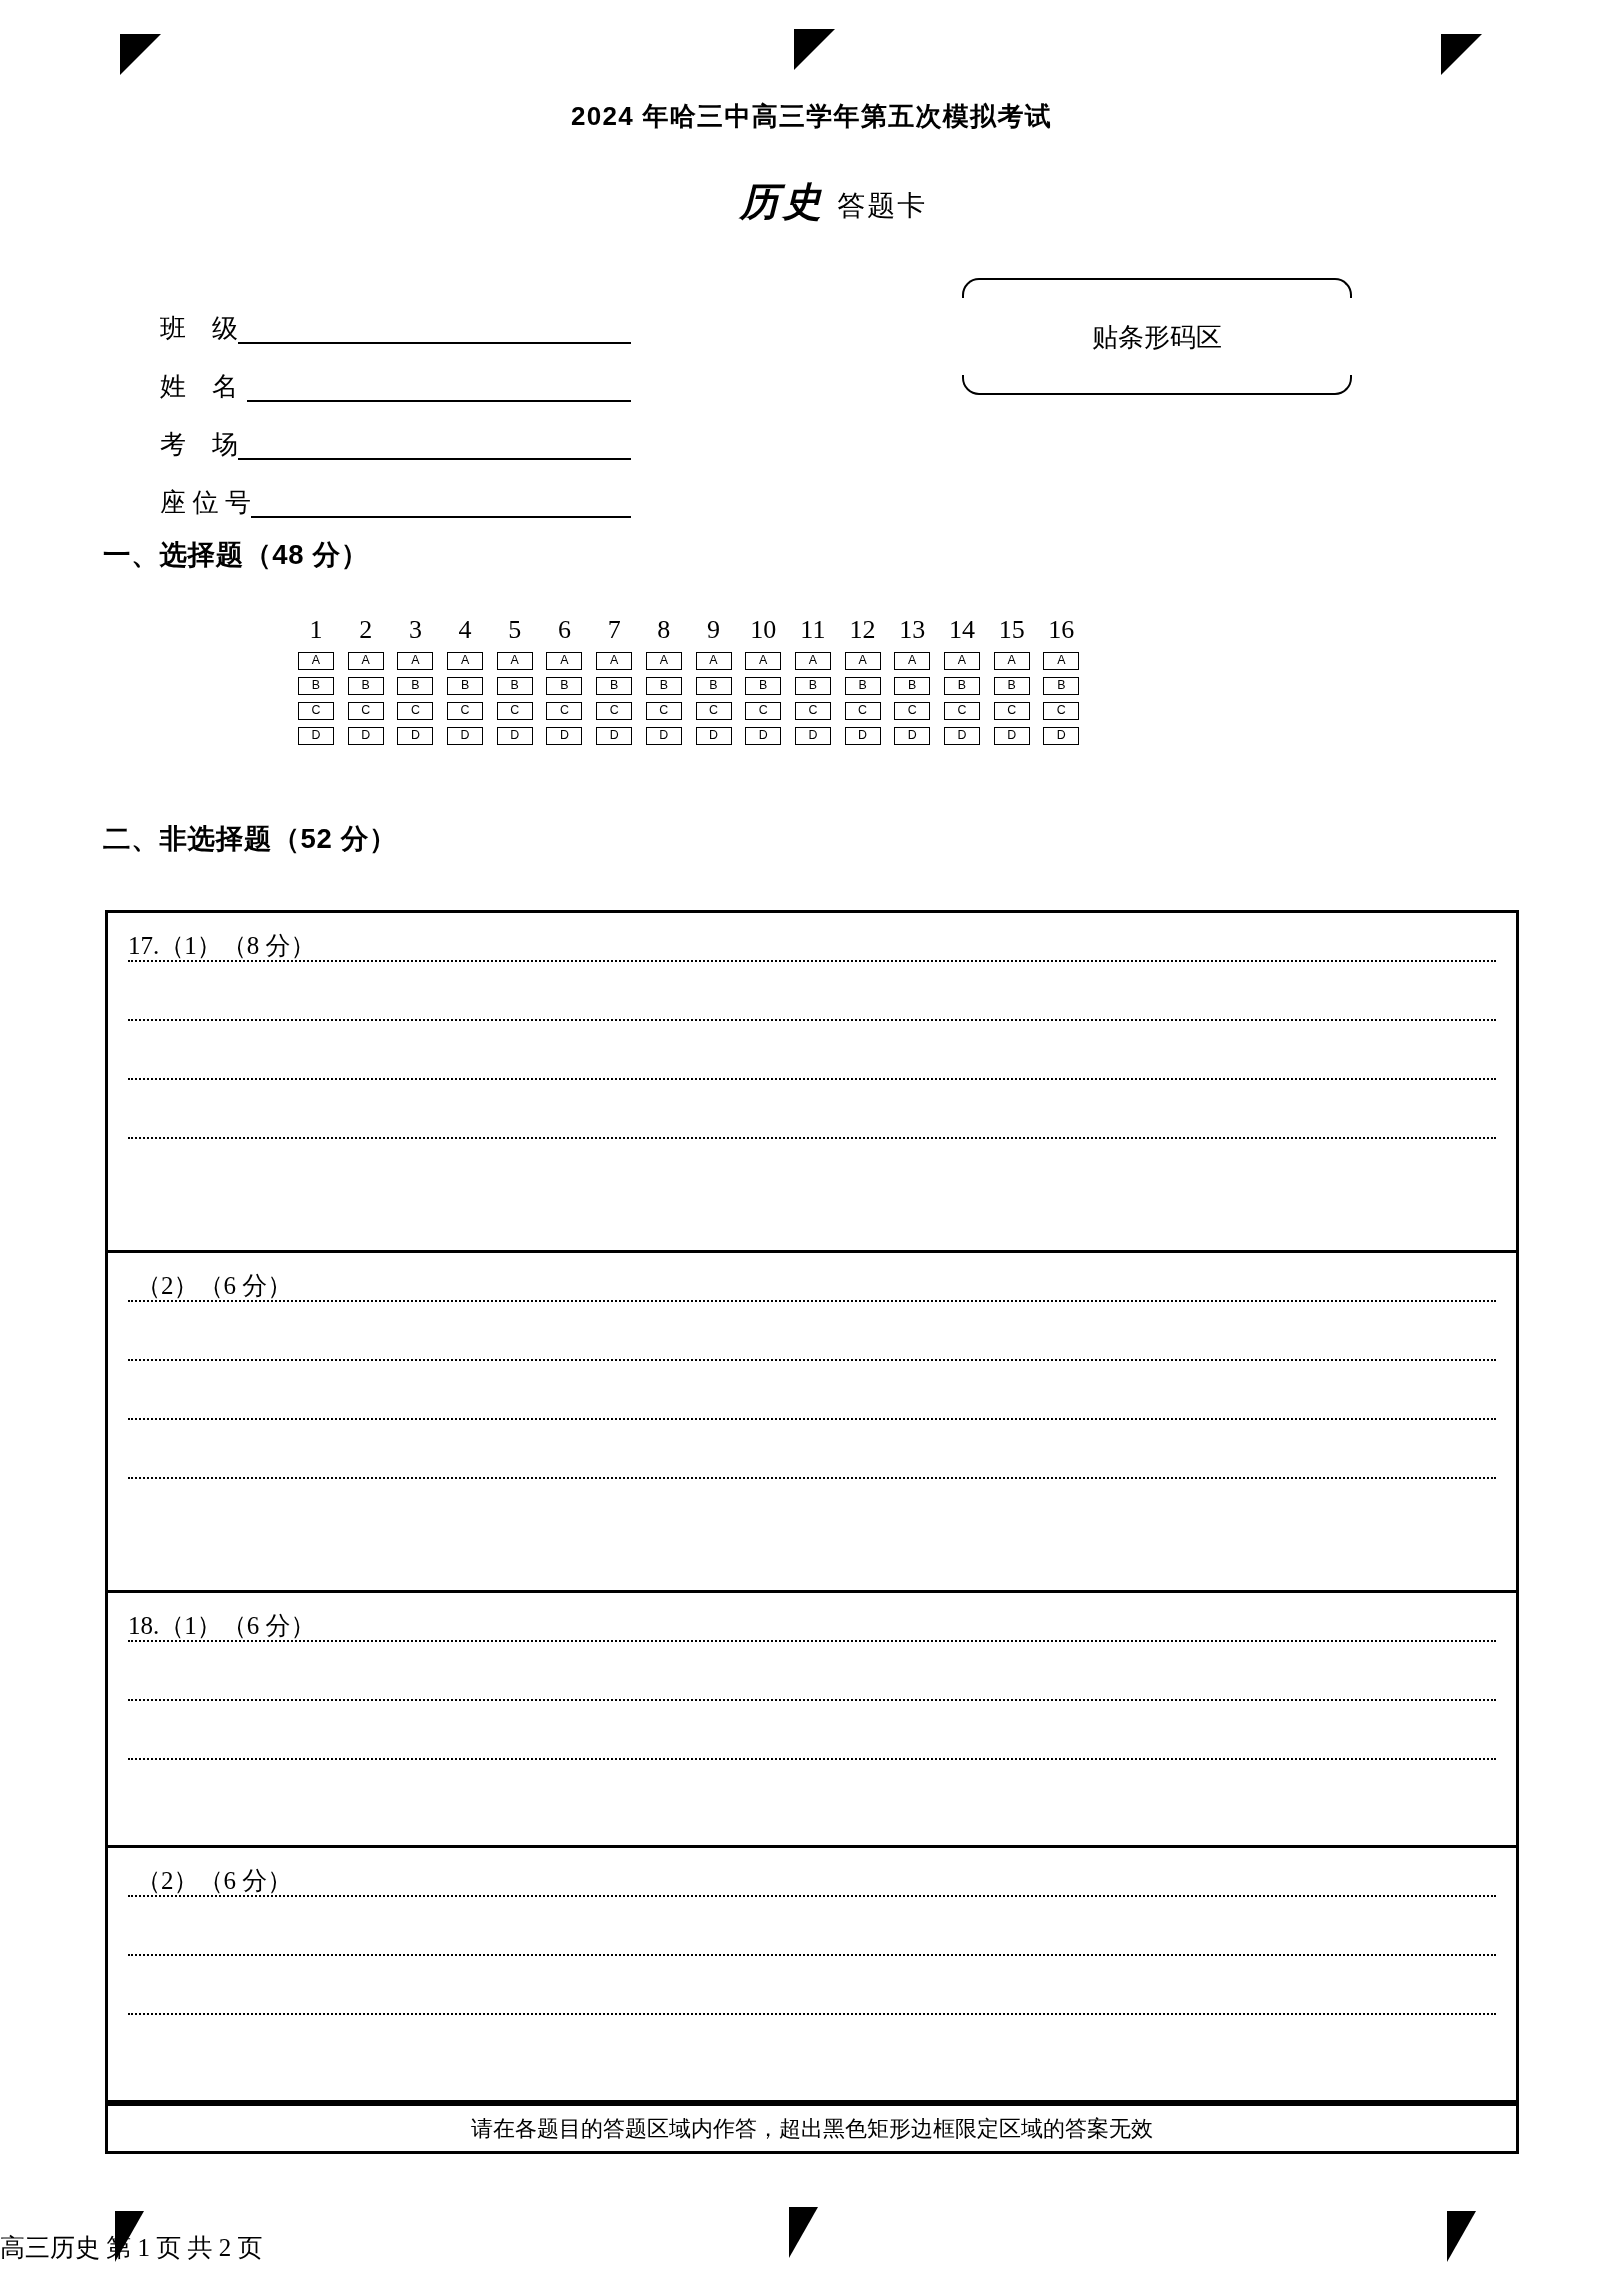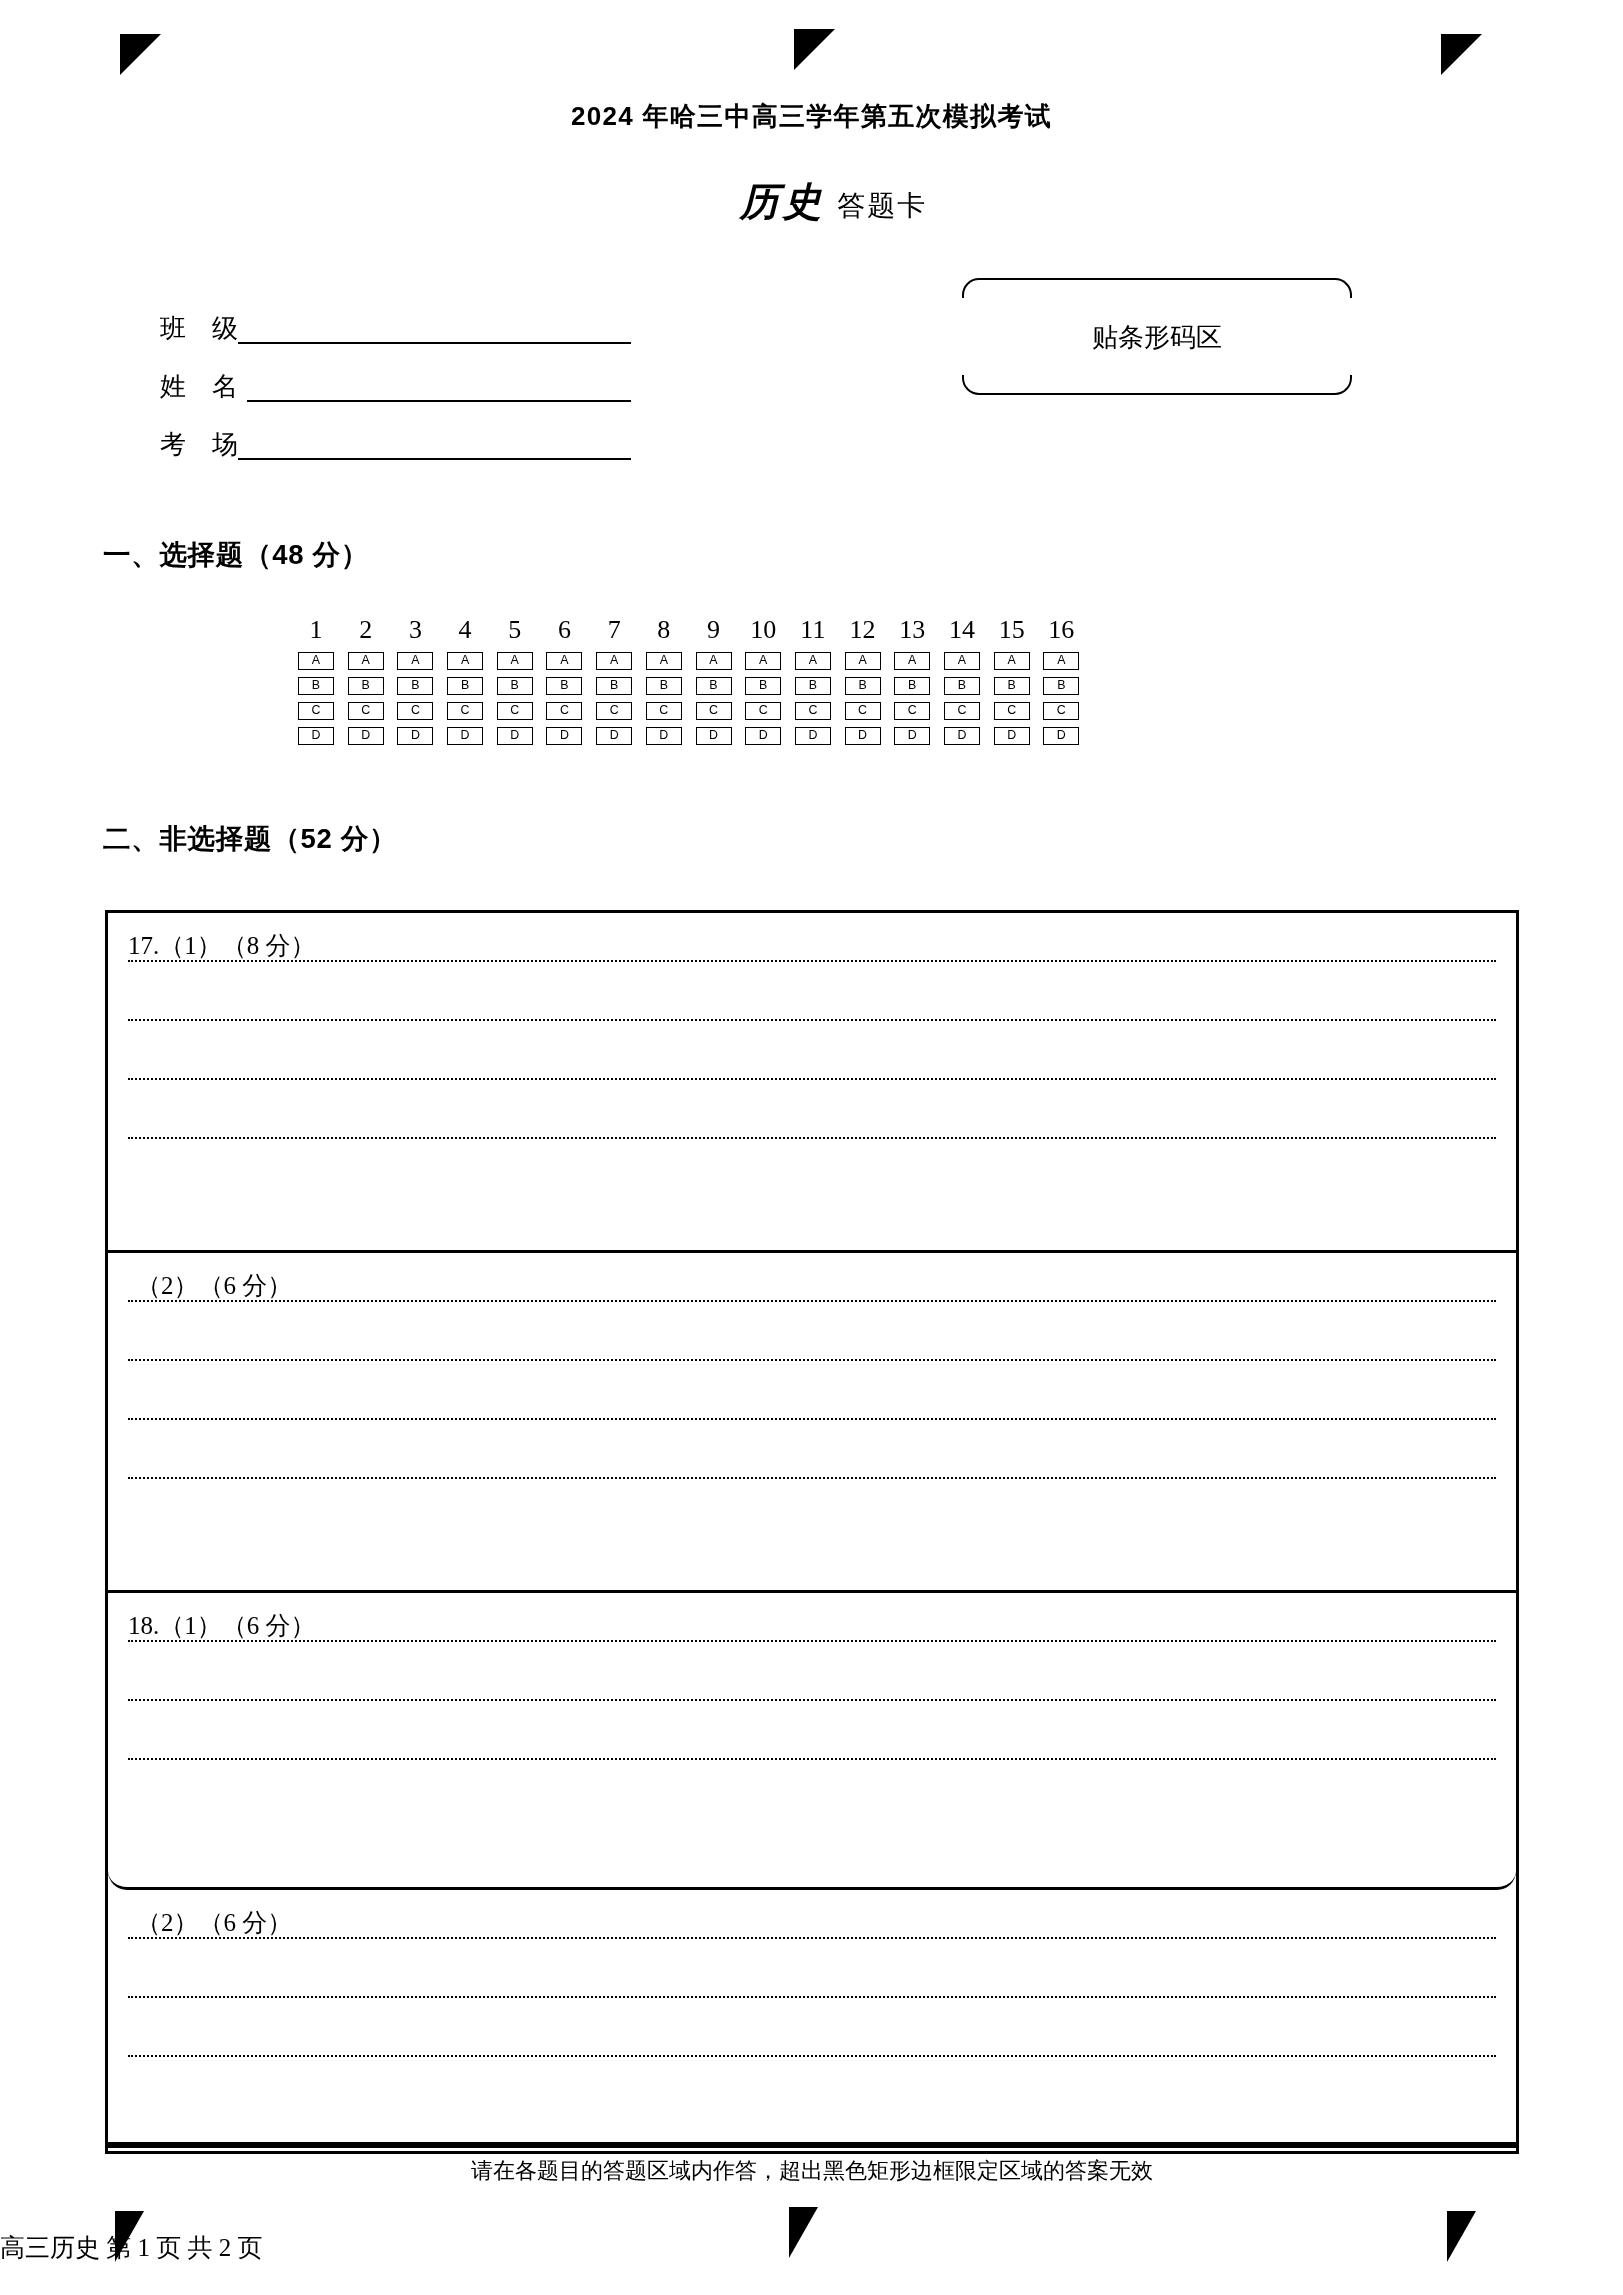--- a/index.html
+++ b/index.html
@@ -256,20 +256,24 @@
     <div class="info-row">
       <span class="info-label">班    级</span>
       <span class="info-line"></span>
     </div>
     <div class="info-row">
       <span class="info-label">姓    名</span>
       <span class="info-line gap"></span>
     </div>
     <div class="info-row">
       <span class="info-label">考    场</span>
+      <span class="info-line"></span>
+    </div>
+    <div class="info-row">
+      <span class="info-label">座 位 号</span>
       <span class="info-line"></span>
     </div>
   </div>
 
 <div class="barcode-area">
   <div class="barcode-bracket top"></div>
   <div class="barcode-label">贴条形码区</div>
   <div class="barcode-bracket bottom"></div>
 </div>
 
@@ -380,21 +384,21 @@
     </div>
     <div class="answer-block" style="height: 340px;">
       <div class="lines-holder">
         <div class="write-line" style="position: absolute; left: 0px; right: 0px; top: 47px;"></div>
         <div class="write-line" style="position: absolute; left: 0px; right: 0px; top: 106px;"></div>
         <div class="write-line" style="position: absolute; left: 0px; right: 0px; top: 165px;"></div>
         <div class="write-line" style="position: absolute; left: 0px; right: 0px; top: 224px;"></div>
         <div class="block-label" style="left: 7.9px; top: 19.6px;">（2）（6 分）</div>
       </div>
     </div>
-    <div class="answer-block" style="height: 297px; border-radius: 19px;">
+    <div class="answer-block" style="height: 255px;">
       <div class="lines-holder">
         <div class="write-line" style="position: absolute; left: 0px; right: 0px; top: 47px;"></div>
         <div class="write-line" style="position: absolute; left: 0px; right: 0px; top: 106px;"></div>
         <div class="write-line" style="position: absolute; left: 0px; right: 0px; top: 165px;"></div>
         <div class="block-label" style="left: 0px; top: 19.6px;">18.（1）（6 分）</div>
       </div>
     </div>
     <div class="answer-block" style="height: 255px;">
       <div class="lines-holder">
         <div class="write-line" style="position: absolute; left: 0px; right: 0px; top: 47px;"></div>

